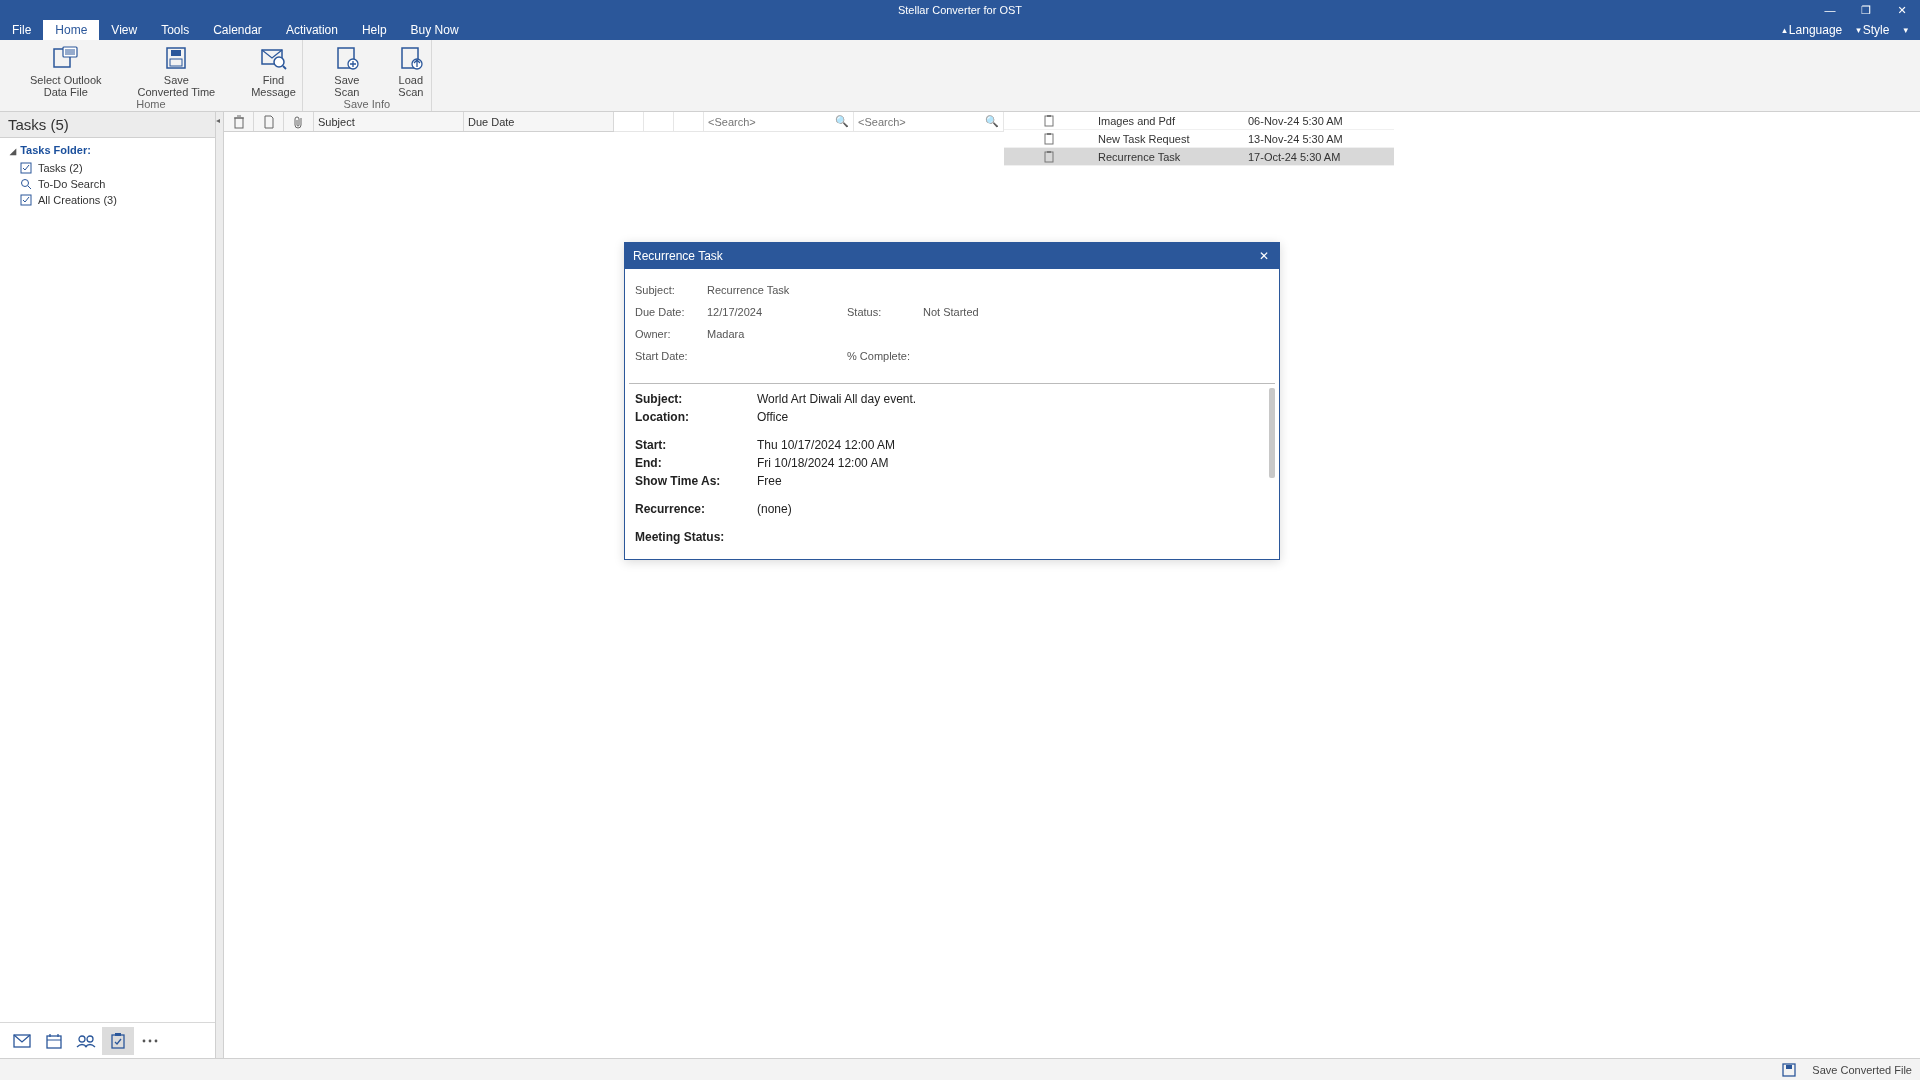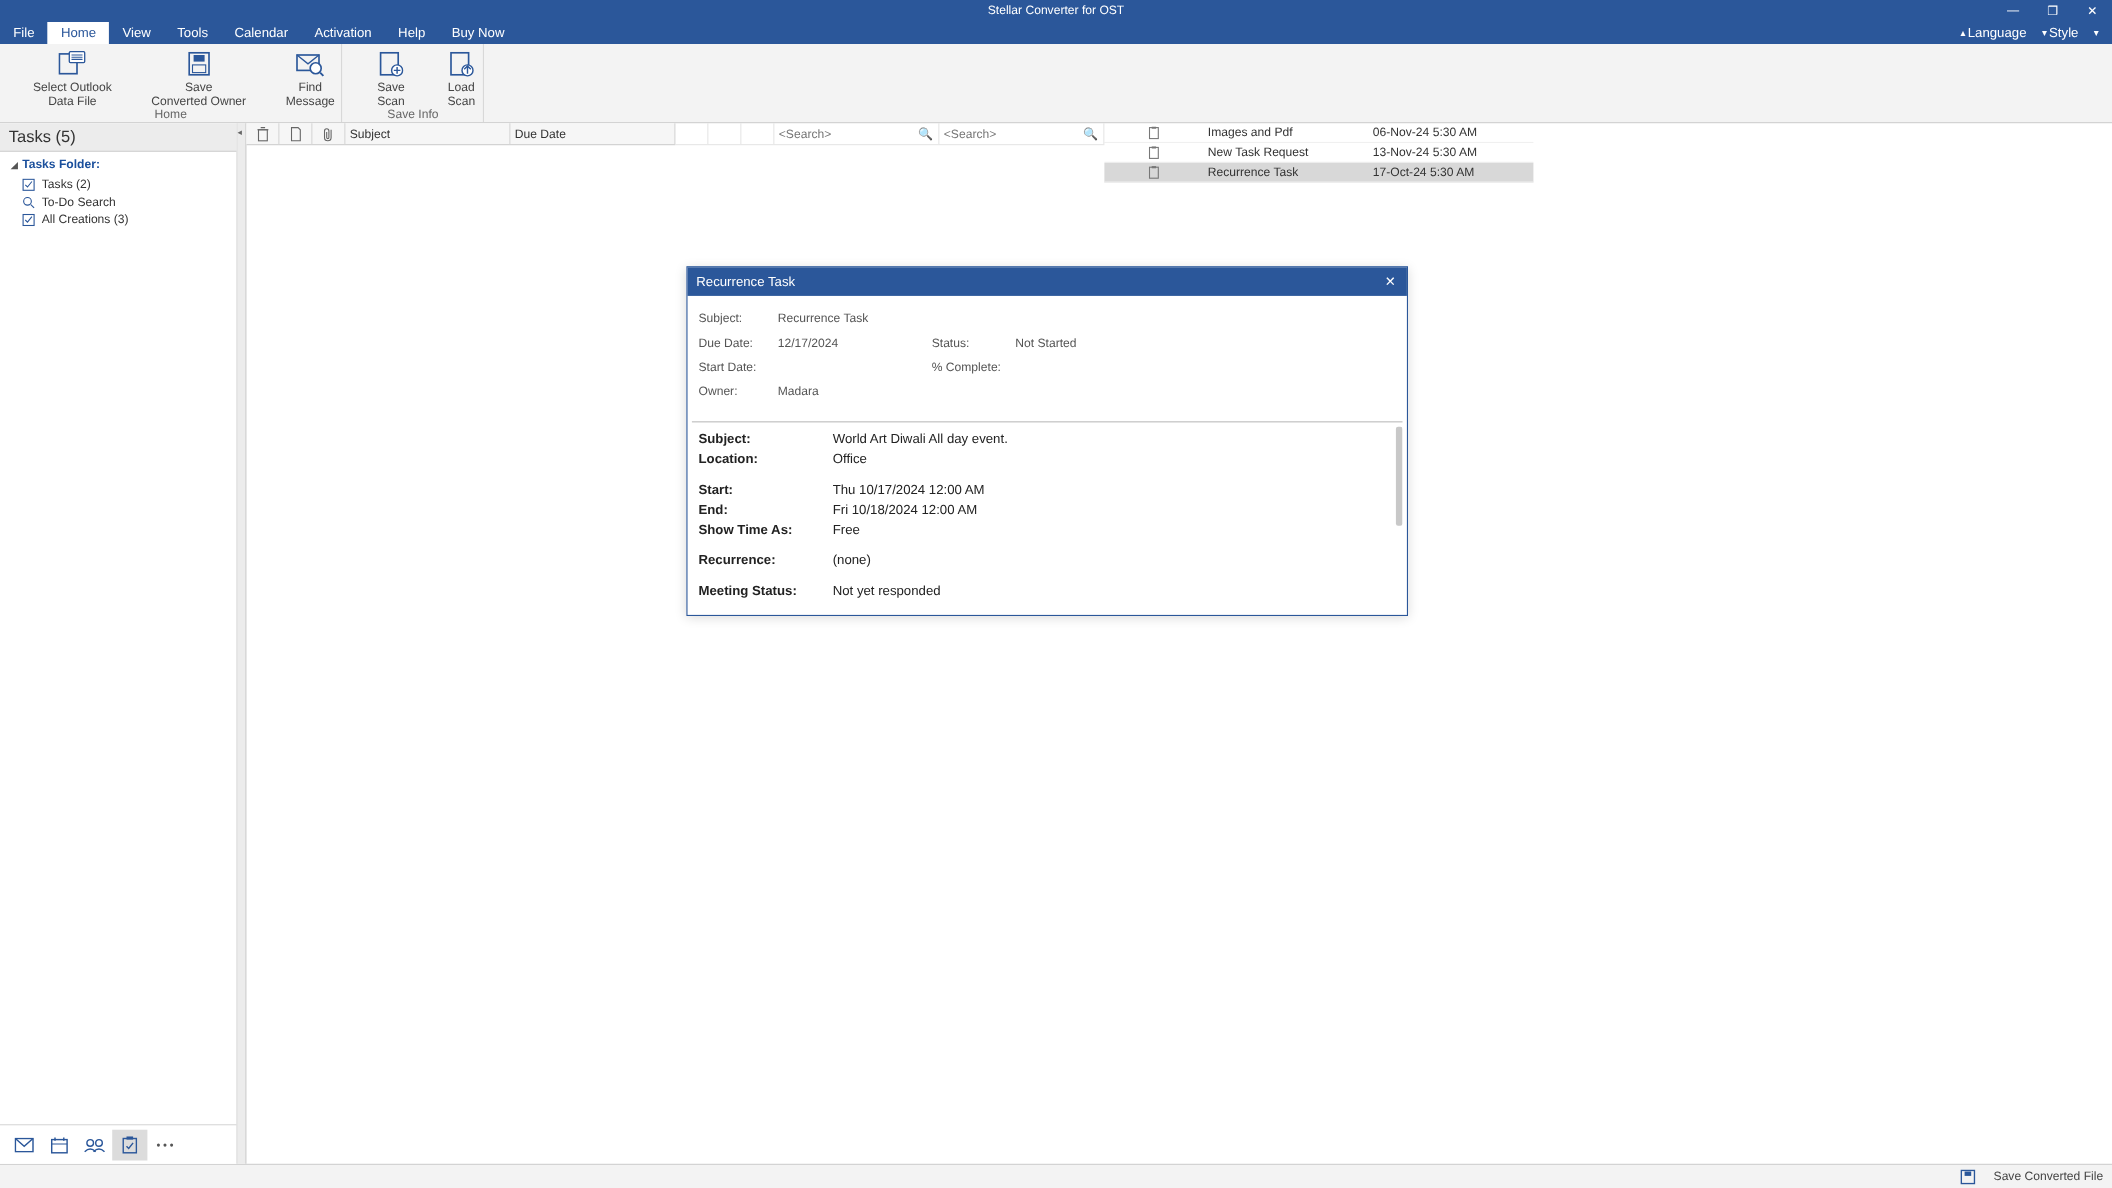--- a/index.html
+++ b/index.html
@@ -142,21 +142,21 @@
       </div>
       <div class="ribbon-btn">
         <div class="ricon">
           <svg width="24" height="24">
               <rect x="3" y="2" width="18" height="20" fill="none" stroke="#2b579a" stroke-width="1.5"></rect>
               <rect x="7" y="4" width="10" height="6" fill="#2b579a"></rect>
               <rect x="6" y="13" width="12" height="7" fill="none" stroke="#2b579a"></rect>
             </svg>
         </div>
         <span>Save</span>
-        <span>Converted Owner</span>
+        <span>Converted Time</span>
       </div>
       <div class="ribbon-btn">
         <div class="ricon">
           <svg width="26" height="24">
               <rect x="1" y="4" width="20" height="14" fill="none" stroke="#2b579a" stroke-width="1.5"></rect>
               <path d="M1 4 L11 12 L21 4" fill="none" stroke="#2b579a" stroke-width="1.2"></path>
               <circle cx="18" cy="16" r="5" fill="#fff" stroke="#2b579a" stroke-width="1.5"></circle>
               <line x1="22" y1="20" x2="25" y2="23" stroke="#2b579a" stroke-width="1.8"></line>
             </svg>
         </div>
@@ -357,29 +357,29 @@
           <span class="mlabel">Subject:</span>
           <span class="mval">Recurrence Task</span>
         </div>
         <div class="mrow">
           <span class="mlabel">Due Date:</span>
           <span class="mval">12/17/2024</span>
           <span class="mlabel2">Status:</span>
           <span>Not Started</span>
         </div>
         <div class="mrow">
+          <span class="mlabel">Owner:</span>
+          <span class="mval">Madara</span>
+        </div>
+        <div class="mrow">
           <span class="mlabel">Start Date:</span>
           <span class="mval"></span>
           <span class="mlabel2">% Complete:</span>
           <span></span>
         </div>
-        <div class="mrow">
-          <span class="mlabel">Owner:</span>
-          <span class="mval">Madara</span>
-        </div>
       </div>
       <div class="detail-body">
         <div id="detail-body-rows">
             <div class="drow">
               <div class="dl">Subject:</div>
               <div class="dv">World Art Diwali All day event.</div>
             </div>
             <div class="drow">
               <div class="dl">Location:</div>
               <div class="dv">Office</div>
@@ -398,21 +398,20 @@
               <div class="dv">Free</div>
             </div>
             <div class="sp"></div>
             <div class="drow">
               <div class="dl">Recurrence:</div>
               <div class="dv">(none)</div>
             </div>
             <div class="sp"></div>
             <div class="drow">
               <div class="dl">Meeting Status:</div>
-              <div class="dv">Not yet responded</div>
             </div>
             <div class="sp"></div>
           </div>
         <div class="scrollbar"></div>
       </div>
     </div>
   </div>
 </div>
 
 <div class="statusbar">

